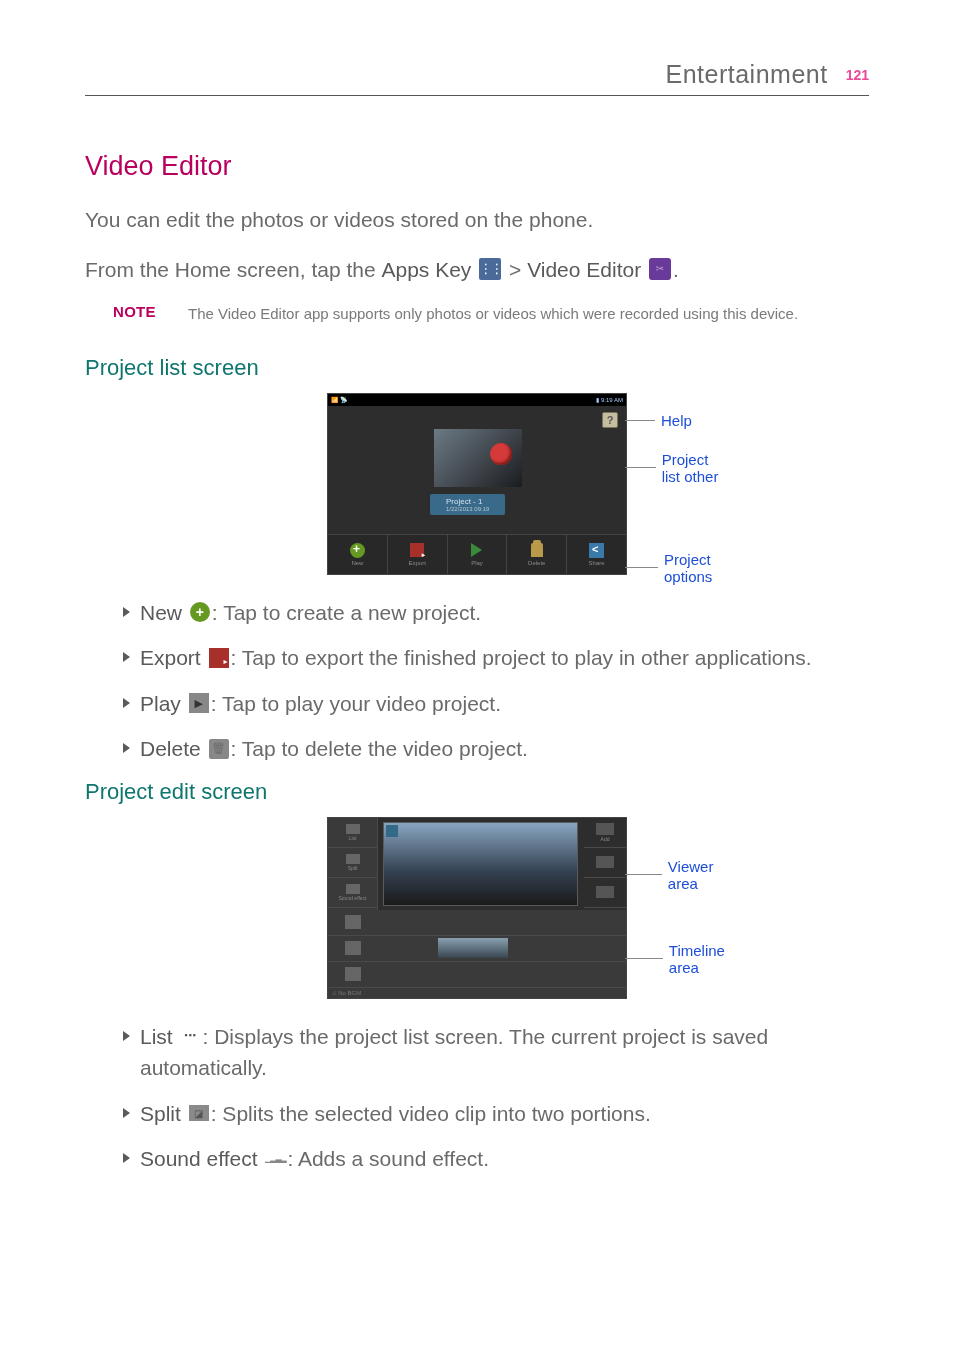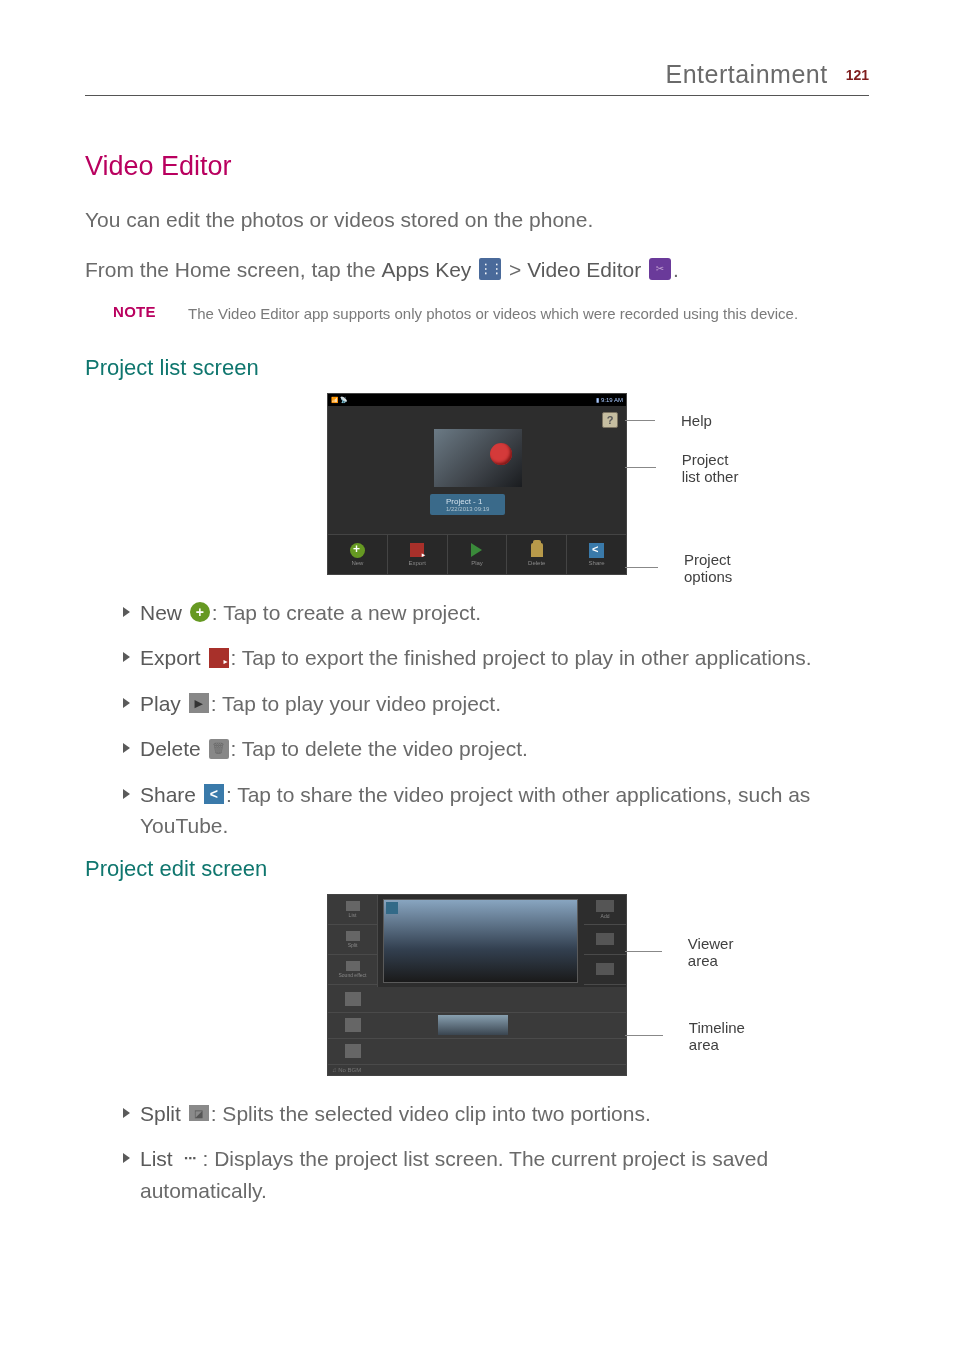--- a/index.html
+++ b/index.html
@@ -25,21 +25,21 @@
     }
     .section-title {
       font-size: 25px;
       color: #6a6a6a;
       font-weight: 400;
       letter-spacing: 0.5px;
     }
     .page-num {
       font-size: 14px;
       font-weight: bold;
-      color: #7f1d1d;
+      color: #ec4899;
       margin-left: 18px;
       position: relative;
       top: -3px;
     }
     .h1 {
       color: #b9005f;
       font-size: 27px;
       font-weight: 500;
       margin-bottom: 22px;
     }
@@ -163,24 +163,23 @@
     .ico-export::after { content:"▸"; color:#fff; font-size:7px;position:absolute;right:-1px;bottom:-2px;}
     .ico-play { width:0;height:0;border-top:7px solid transparent;border-bottom:7px solid transparent;border-left:11px solid #3a8a3a;}
     .ico-del { width:12px;height:14px;background:#b89a4a;border-radius:2px 2px 0 0;position:relative;}
     .ico-del::before {content:"";position:absolute;top:-3px;left:2px;width:8px;height:3px;background:#b89a4a;border-radius:2px 2px 0 0;}
     .ico-share { width:15px;height:15px;background:#3a7aaa;position:relative;color:#fff;}
     .ico-share::after { content:"<"; color:#fff;font-size:11px;font-weight:bold;position:absolute;left:3px;top:0;}
 
     .callout {
       position: absolute;
       font-size: 15px;
-      color: #404040;
+      color: #1d4ed8;
       display: flex;
       align-items: center;
-      gap: 20px;
     }
     .callout .line {
       height: 1px; background: #888;
     }
     .c1 { top: 19px; left: 298px; }
     .c1 .line { width: 30px; margin: 0 6px 0 0;}
     .c2 { top: 58px; left: 298px;}
     .c2 .line { width: 50px; margin: 0 6px 0 0;}
     .c3 { top: 158px; left: 298px;}
     .c3 .line { width: 50px; margin: 0 6px 0 0;}
@@ -368,24 +367,20 @@
       <div class="bullet-content"><span class="med">Export</span> <span class="inline-icon ii-export"></span><span>: Tap to export the finished project to play in other applications.</span></div>
     </div>
     <div class="bullet-item">
       <div class="bullet-marker"></div>
       <div class="bullet-content"><span class="med">Play</span> <span class="inline-icon ii-play"></span><span>: Tap to play your video project.</span></div>
     </div>
     <div class="bullet-item">
       <div class="bullet-marker"></div>
       <div class="bullet-content"><span class="med">Delete</span> <span class="inline-icon ii-del"></span><span>: Tap to delete the video project.</span></div>
     </div>
-    <div class="bullet-item">
-      <div class="bullet-marker"></div>
-      <div class="bullet-content"><span class="med">Share</span> <span class="inline-icon ii-share"></span><span>: Tap to share the video project with other applications, such as YouTube.</span></div>
-    </div>
   </div>
 
   <div class="h2">Project edit screen</div>
 
   <div class="diagram-wrap">
     <div class="diagram">
       <div class="screenshot2">
         <div class="ss2-side">
           <div class="ss2-side-item">
               <div class="si-ico"></div>
@@ -440,20 +435,24 @@
       <div class="callout c5">
           <div class="line"></div>
           <span>Timeline area</span>
         </div>
     </div>
   </div>
 
   <div class="bullet-list">
     <div class="bullet-item">
       <div class="bullet-marker"></div>
+      <div class="bullet-content"><span class="med">List</span> <span class="inline-icon ii-list"></span><span>: Displays the project list screen. The current project is saved automatically.</span></div>
+    </div>
+    <div class="bullet-item">
+      <div class="bullet-marker"></div>
       <div class="bullet-content"><span class="med">Split</span> <span class="inline-icon ii-split"></span><span>: Splits the selected video clip into two portions.</span></div>
     </div>
     <div class="bullet-item">
       <div class="bullet-marker"></div>
-      <div class="bullet-content"><span class="med">List</span> <span class="inline-icon ii-list"></span><span>: Displays the project list screen. The current project is saved automatically.</span></div>
+      <div class="bullet-content"><span class="med">Sound effect</span> <span class="inline-icon ii-sound"></span><span>: Adds a sound effect.</span></div>
     </div>
   </div>
 </div>
 
 </body></html>

